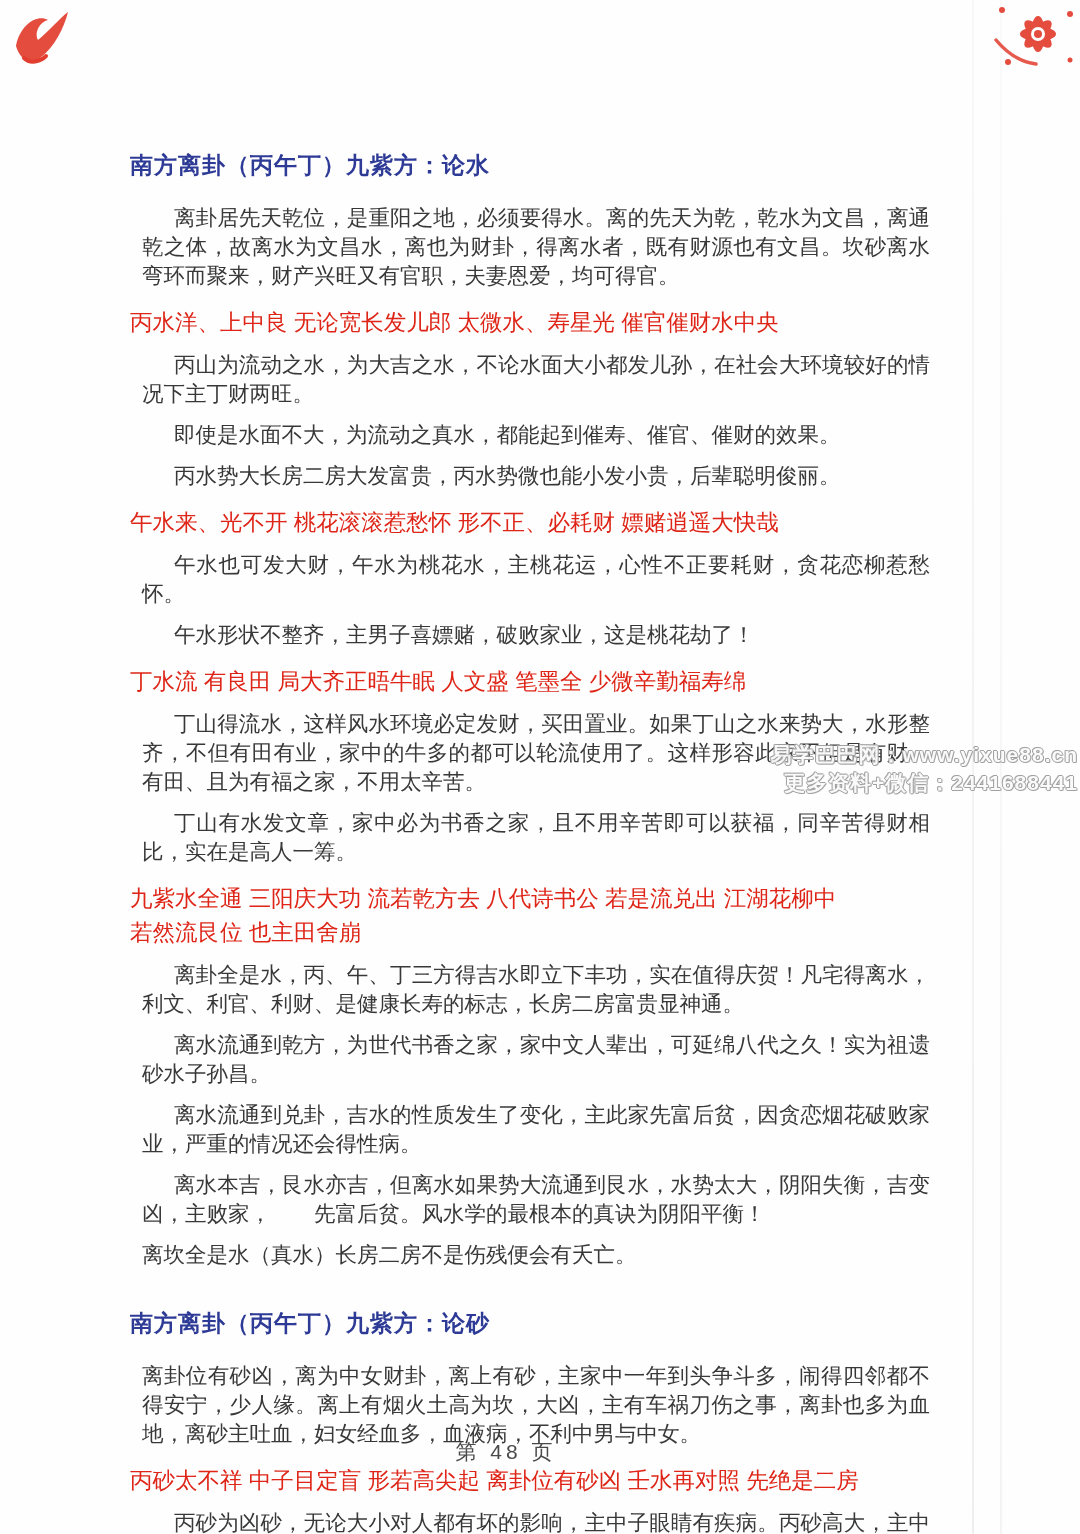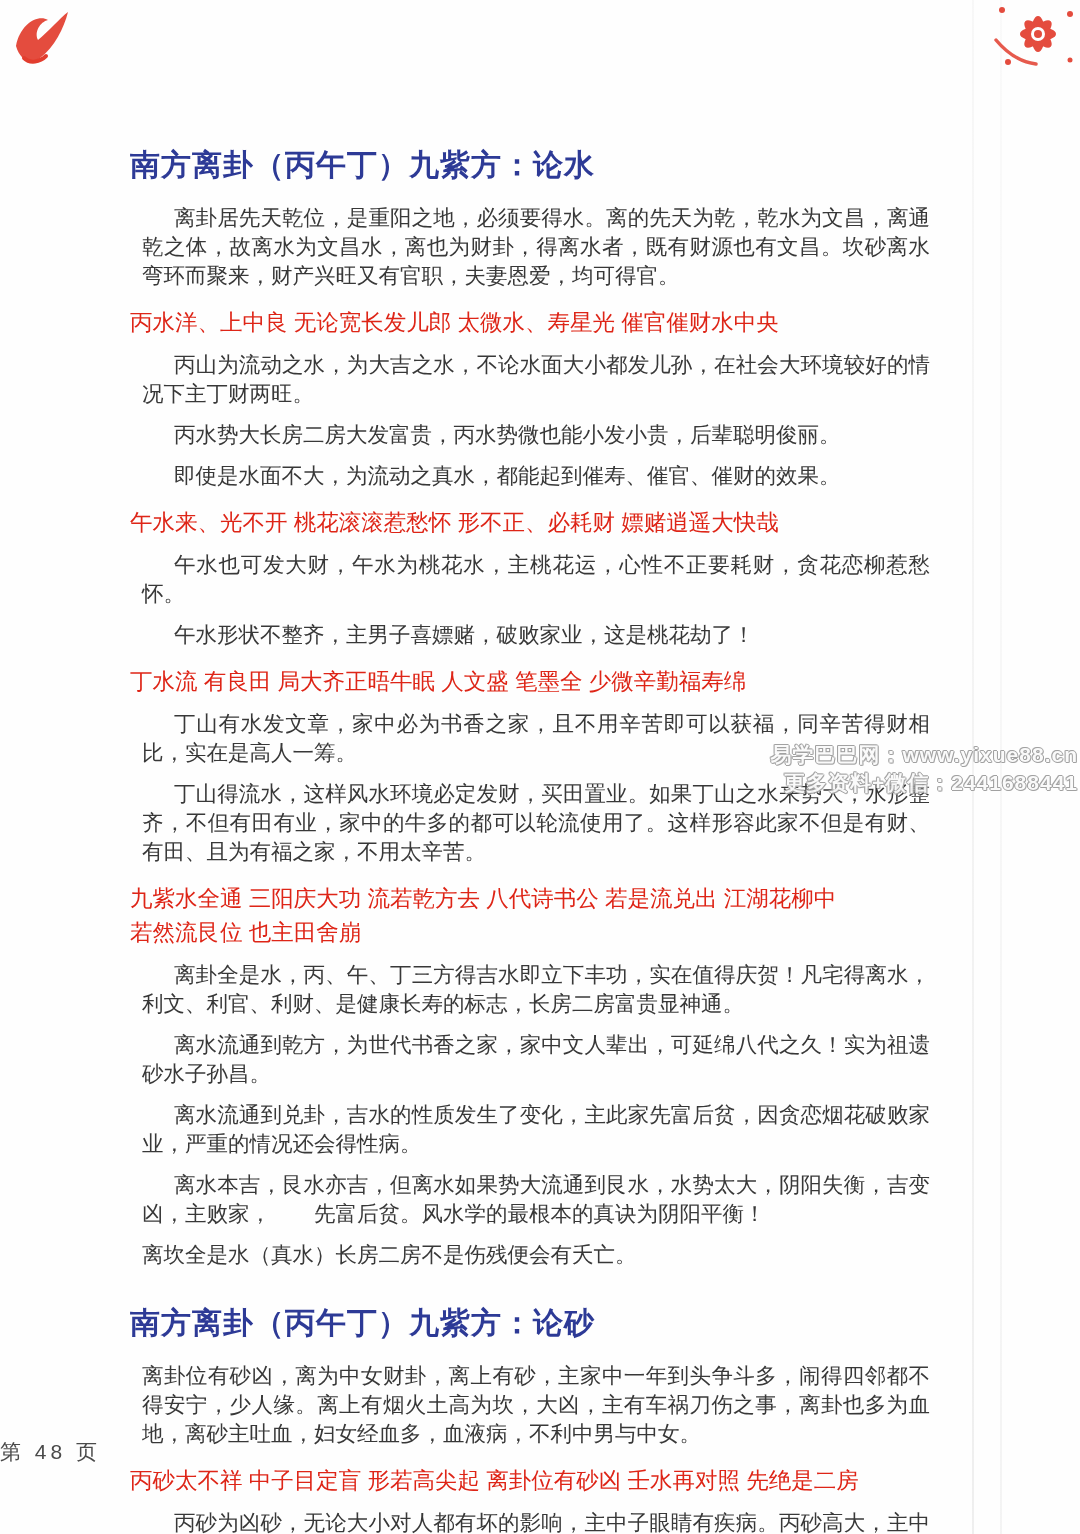--- a/index.html
+++ b/index.html
@@ -12,41 +12,41 @@
   }
   .edge-line{position:absolute;top:0;bottom:0;width:2px;opacity:.55;}
   .edge-line.l1{left:972px;background:linear-gradient(#f2f2f2,#e2e2e2);}
   .edge-line.l2{left:1000px;background:linear-gradient(#f6f6f6,#ebebeb);}
   .content{
     position:absolute;left:130px;top:148px;width:812px;
     color:#383838;font-size:21.5px;line-height:29px;
     text-align:justify;
   }
   .doc-title{
-    color:#2d3a96;font-weight:bold;font-size:30px;line-height:34px;
+    color:#2d3a96;font-weight:bold;font-size:23px;line-height:34px;
     margin:0 0 22px 0;letter-spacing:1px;
   }
   .doc-title:not(:first-child){margin-top:36px;}
   .doc-heading{
     color:#de2517;font-weight:normal;font-size:22.5px;line-height:32px;
     margin:16px 0 2px 0;
   }
   .para{margin:12px;}
   .para.indent{text-indent:32px;}
   .watermark{
     position:absolute;top:741px;right:2px;
     text-align:right;font-weight:bold;font-size:21px;line-height:28px;
     color:#fafafa;letter-spacing:1px;
     text-shadow:1px 0 #9d9d9d,-1px 0 #9d9d9d,0 1px #9d9d9d,0 -1px #9d9d9d,
                 1px 1px #b5b5b5,-1px -1px #b5b5b5;
     opacity:.95;
   }
   .footer{
     position:absolute;top:1438px;left:0;width:1012px;
-    color:#4a4a4a;font-size:21px;letter-spacing:4px;
+    text-align:center;color:#4a4a4a;font-size:21px;letter-spacing:4px;
   }
   .decor{position:absolute;}
   .decor.tl{left:10px;top:6px;}
   .decor.tr{right:2px;top:0px;}
 </style>
 </head>
 <body>
 
 <div class="page">
 
@@ -75,28 +75,28 @@
       </g>
       <path d="M10 40 C20 52 34 62 50 64" stroke="#e23d2e" stroke-width="3.5" fill="none" stroke-linecap="round" opacity="0.85"></path>
     </svg>
   </div>
 
   <div class="content">
       <div class="doc-title">南方离卦（丙午丁）九紫方：论水</div>
       <p class="para indent">离卦居先天乾位，是重阳之地，必须要得水。离的先天为乾，乾水为文昌，离通乾之体，故离水为文昌水，离也为财卦，得离水者，既有财源也有文昌。坎砂离水弯环而聚来，财产兴旺又有官职，夫妻恩爱，均可得官。</p>
       <div class="doc-heading">丙水洋、上中良 无论宽长发儿郎 太微水、寿星光 催官催财水中央</div>
       <p class="para indent">丙山为流动之水，为大吉之水，不论水面大小都发儿孙，在社会大环境较好的情况下主丁财两旺。</p>
+      <p class="para indent">即使是水面不大，为流动之真水，都能起到催寿、催官、催财的效果。</p>
       <p class="para indent">丙水势大长房二房大发富贵，丙水势微也能小发小贵，后辈聪明俊丽。</p>
-      <p class="para indent">即使是水面不大，为流动之真水，都能起到催寿、催官、催财的效果。</p>
       <div class="doc-heading">午水来、光不开 桃花滚滚惹愁怀 形不正、必耗财 嫖赌逍遥大快哉</div>
       <p class="para indent">午水也可发大财，午水为桃花水，主桃花运，心性不正要耗财，贪花恋柳惹愁怀。</p>
       <p class="para indent">午水形状不整齐，主男子喜嫖赌，破败家业，这是桃花劫了！</p>
       <div class="doc-heading">丁水流 有良田 局大齐正晤牛眠 人文盛 笔墨全 少微辛勤福寿绵</div>
+      <p class="para indent">丁山得流水，这样风水环境必定发财，买田置业。如果丁山之水来势大，水形整齐，不但有田有业，家中的牛多的都可以轮流使用了。这样形容此家不但是有财、有田、且为有福之家，不用太辛苦。</p>
       <p class="para indent">丁山有水发文章，家中必为书香之家，且不用辛苦即可以获福，同辛苦得财相比，实在是高人一筹。</p>
-      <p class="para indent">丁山得流水，这样风水环境必定发财，买田置业。如果丁山之水来势大，水形整齐，不但有田有业，家中的牛多的都可以轮流使用了。这样形容此家不但是有财、有田、且为有福之家，不用太辛苦。</p>
       <div class="doc-heading">九紫水全通 三阳庆大功 流若乾方去 八代诗书公 若是流兑出 江湖花柳中</div>
       <div class="doc-heading" style="margin: 0px 0px 2px;">若然流艮位 也主田舍崩</div>
       <p class="para indent">离卦全是水，丙、午、丁三方得吉水即立下丰功，实在值得庆贺！凡宅得离水，利文、利官、利财、是健康长寿的标志，长房二房富贵显神通。</p>
       <p class="para indent">离水流通到乾方，为世代书香之家，家中文人辈出，可延绵八代之久！实为祖遗砂水子孙昌。</p>
       <p class="para indent">离水流通到兑卦，吉水的性质发生了变化，主此家先富后贫，因贪恋烟花破败家业，严重的情况还会得性病。</p>
       <p class="para indent">离水本吉，艮水亦吉，但离水如果势大流通到艮水，水势太大，阴阳失衡，吉变凶，主败家，　　先富后贫。风水学的最根本的真诀为阴阳平衡！</p>
       <p class="para">离坎全是水（真水）长房二房不是伤残便会有夭亡。</p>
       <div class="doc-title">南方离卦（丙午丁）九紫方：论砂</div>
       <p class="para">离卦位有砂凶，离为中女财卦，离上有砂，主家中一年到头争斗多，闹得四邻都不得安宁，少人缘。离上有烟火土高为坎，大凶，主有车祸刀伤之事，离卦也多为血地，离砂主吐血，妇女经血多，血液病，不利中男与中女。</p>
       <div class="doc-heading">丙砂太不祥 中子目定盲 形若高尖起 离卦位有砂凶 壬水再对照 先绝是二房</div>

